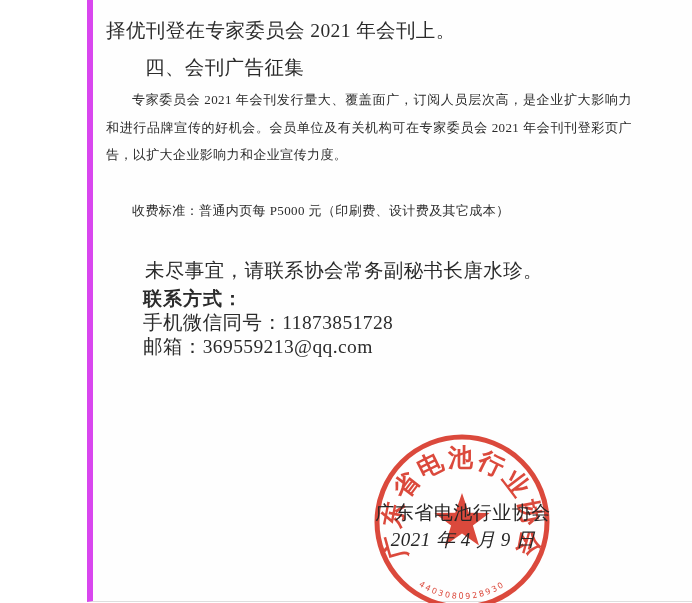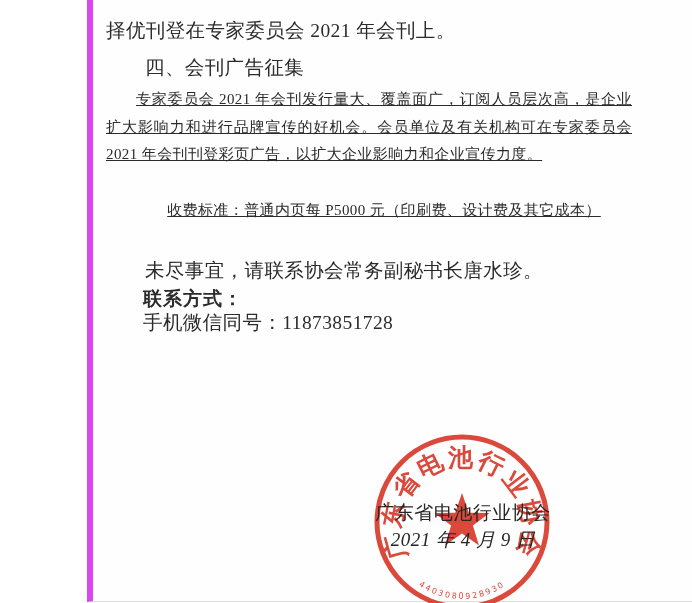--- a/index.html
+++ b/index.html
@@ -25,27 +25,26 @@
   }
   .tline {
     position: absolute;
     font-size: 19.5px;
     line-height: 27px;
     letter-spacing: 0.4px;
     white-space: nowrap;
   }
   .para {
     position: absolute;
-    font-size: 15px;
+    font-size: 13px;
     line-height: 27.5px;
     letter-spacing: 0.4px;
     text-indent: 2em;
     text-align: justify;
     white-space: normal;
-    text-decoration: underline;
   }
   .indent2 { text-indent: 2em; text-align: center; }
   .contact-heading {
     font-family: "Liberation Sans", "DejaVu Sans", sans-serif;
     font-weight: bold;
     font-size: 19px;
     letter-spacing: 1px;
   }
   .seal-wrap {
     position: absolute;
@@ -73,28 +72,29 @@
 
 <div class="canvas">
   <div class="page">
 
     <div class="tline" style="left:13px; top:17px;">择优刊登在专家委员会 2021 年会刊上。</div>
 
     <div class="tline indent2" style="left:13px; top:54px;">四、会刊广告征集</div>
 
     <div class="para" style="left:13px; top:86px; width:526px;">专家委员会 2021 年会刊发行量大、覆盖面广，订阅人员层次高，是企业扩大影响力和进行品牌宣传的好机会。会员单位及有关机构可在专家委员会 2021 年会刊刊登彩页广告，以扩大企业影响力和企业宣传力度。</div>
 
-    <div class="para" style="left:13px; top:197px; width:526px; text-align:center;">收费标准：普通内页每 P5000 元（印刷费、设计费及其它成本）</div>
+    <div class="para" style="left:13px; top:197px; width:526px; text-align:left;">收费标准：普通内页每 P5000 元（印刷费、设计费及其它成本）</div>
 
     <div class="tline contact-heading" style="left:50px; top:285px;">联系方式：</div>
 
     <div class="tline indent2" style="left:13px; top:257px;">未尽事宜，请联系协会常务副秘书长唐水珍。</div>
 
     <div class="tline" style="left:50px; top:309px;">手机微信同号：11873851728</div>
 
+    <div class="tline" style="left:50px; top:333px;">邮箱：369559213@qq.com</div>
 
 
     <div class="seal-wrap">
       <svg width="180" height="180" viewBox="-90 -90 180 180">
         <circle cx="0" cy="0" r="85" fill="none" stroke="#d93a2c" stroke-width="5"></circle>
         <defs>
           <path id="ringPath" d="M -55.3,30.4 A 61,61 0 1 1 55.3,30.4" fill="none"></path>
           <path id="serialPath" d="M -49.5,58.9 A 77,77 0 0 0 49.5,58.9" fill="none"></path>
         </defs>
         <text font-size="25" fill="#d93a2c" letter-spacing="3" font-family="Liberation Serif, DejaVu Serif, serif" font-weight="bold">

